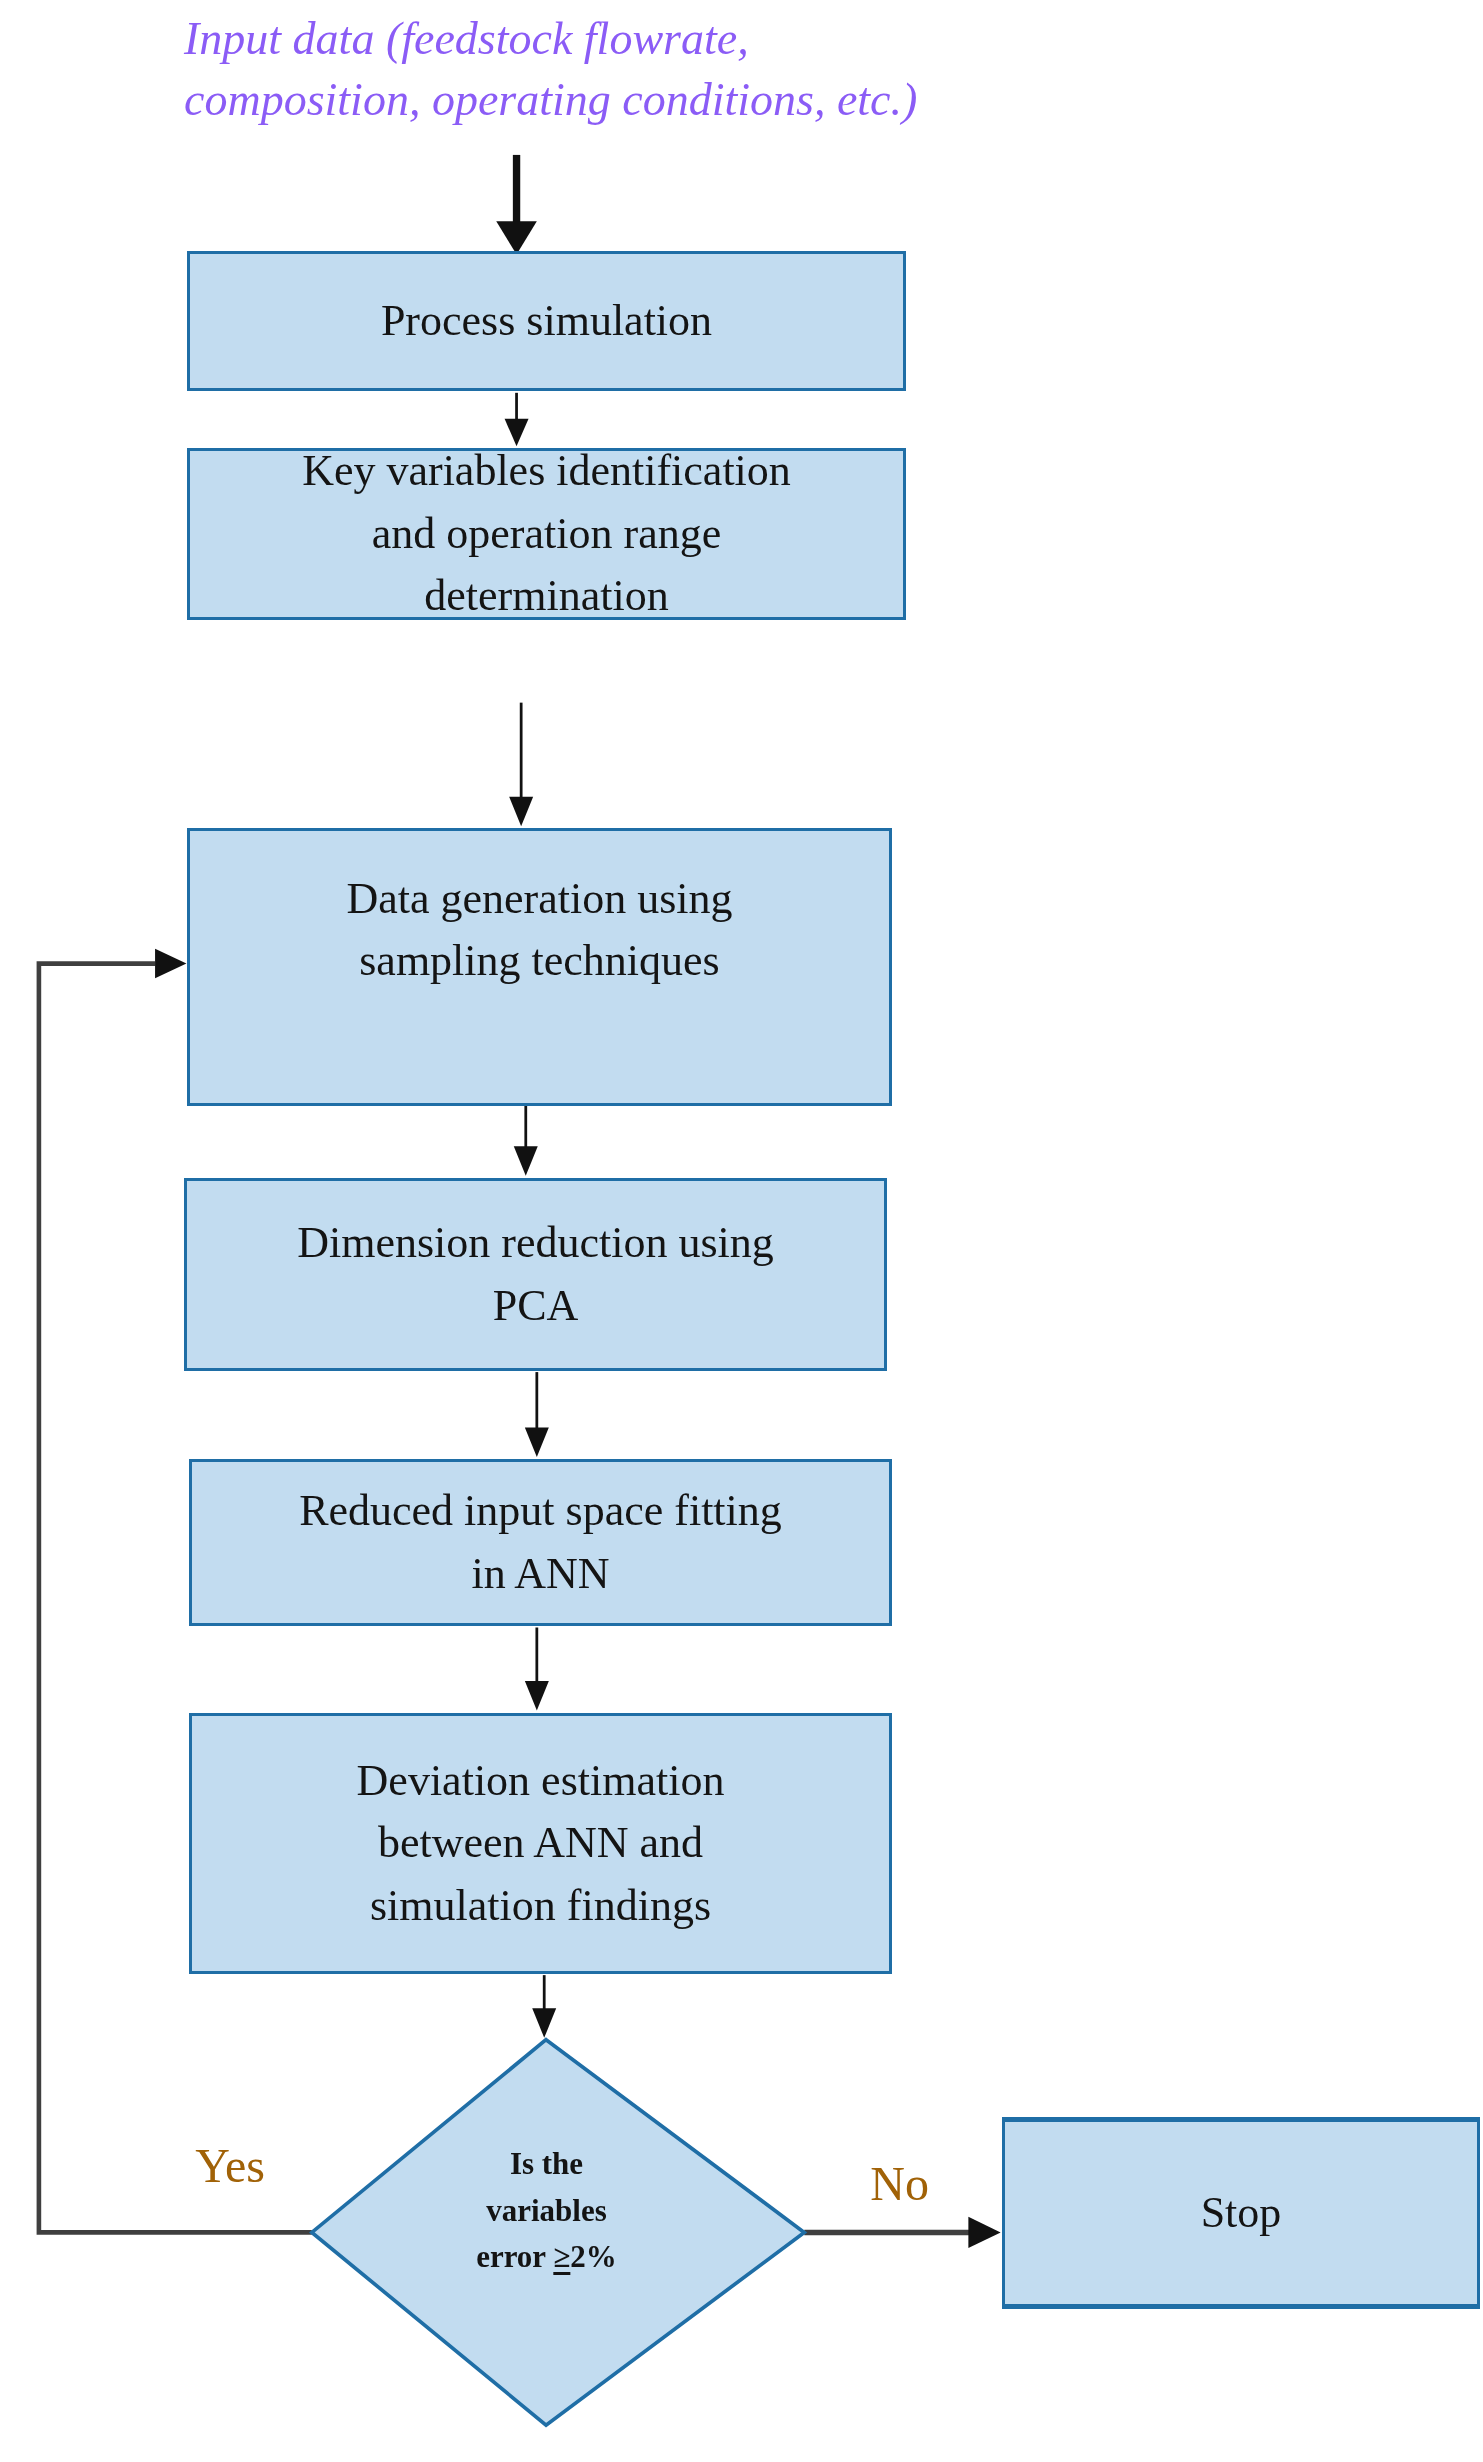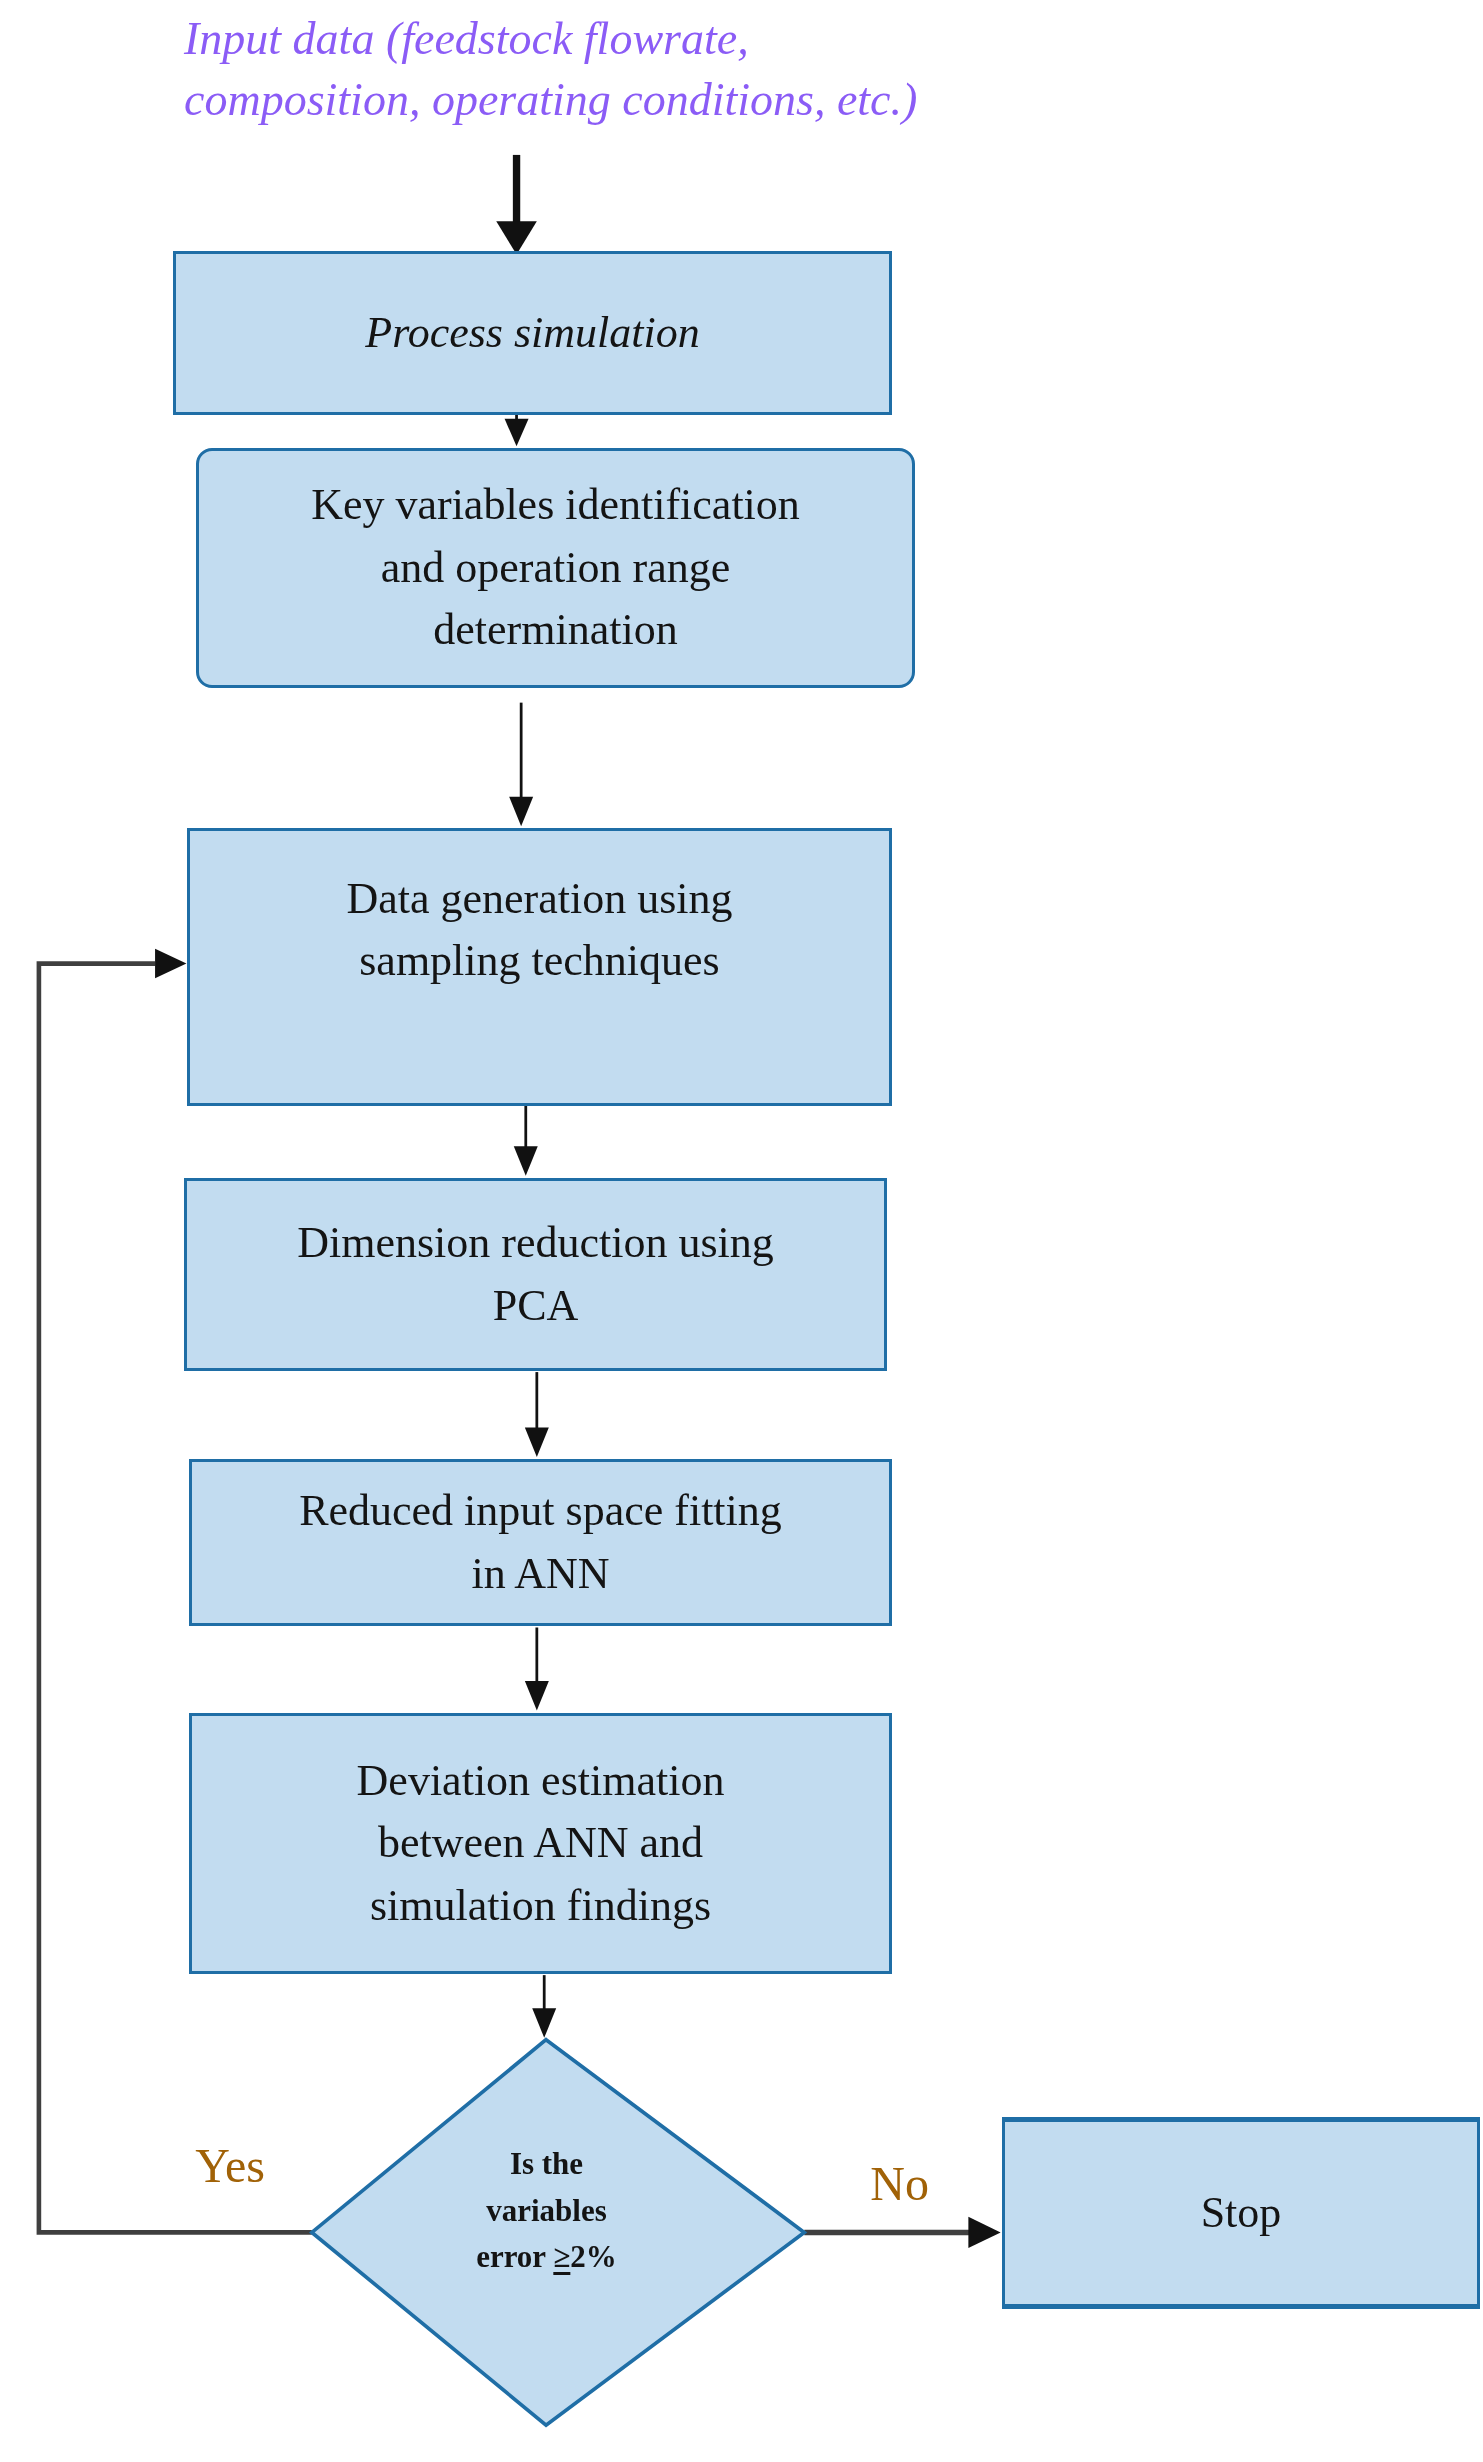--- a/index.html
+++ b/index.html
@@ -19,22 +19,22 @@
   .connector-layer{position:absolute;left:0;top:0;pointer-events:none;}
   .node{
     position:absolute;box-sizing:border-box;
     background:#c2dcf0;border:3.7px solid #1f6ea6;
     display:flex;align-items:center;justify-content:center;
     text-align:center;
   }
   .node-label{
     font-size:44px;line-height:1.42;white-space:pre-line;color:#141414;
   }
-  #n1{left:173px;top:251px;width:719px;height:164px;font-style:italic;}
-  #n2{left:196px;top:448px;width:719px;height:240px;border-radius:16px;}
+  #n1{left:187px;top:251px;width:719px;height:140px;}
+  #n2{left:187px;top:448px;width:719px;height:172px;}
   #n3{left:187px;top:828px;width:705px;height:278px;padding-bottom:74px;}
   #n4{left:184px;top:1178px;width:703px;height:193px;}
   #n5{left:189px;top:1459px;width:703px;height:167px;}
   #n6{left:189px;top:1713px;width:703px;height:261px;}
   #n7{left:1002px;top:2117px;width:478px;height:192px;border-top-width:5.5px;border-bottom-width:5.5px;}
   .decision-text{
     position:absolute;left:408px;top:2141px;width:277px;
     font-size:31px;font-weight:600;line-height:1.5;text-align:center;
     color:#141414;
   }

